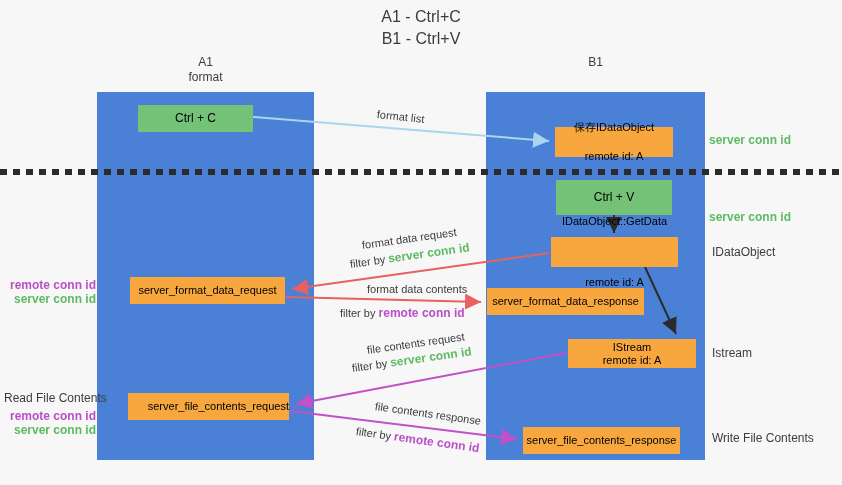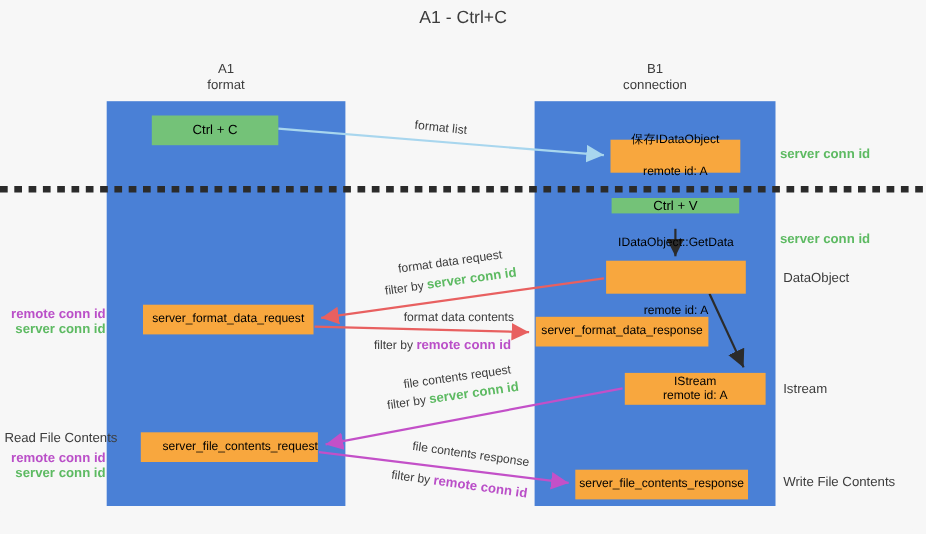--- a/index.html
+++ b/index.html
@@ -27,29 +27,29 @@
   .rot-slight{transform:rotate(6deg);transform-origin:left center;}
   svg.overlay{position:absolute;left:0;top:0;width:842px;height:485px;pointer-events:none;}
 </style>
 </head>
 <body>
 
 <div class="stage">
 
   <div class="abs title">
     <div>A1 - Ctrl+C</div>
+    <div>B1 - Ctrl+V</div>
   </div>
 
   <div class="abs colheader" style="left:97px;width:217px;">
     <div>A1</div>
     <div>format</div>
   </div>
   <div class="abs colheader" style="left:486px;width:219px;">
     <div>B1</div>
-    <div>connection</div>
   </div>
 
   <div class="abs column" style="left:97px;width:217px;"></div>
   <div class="abs column" style="left:486px;width:219px;"></div>
 
   <svg class="overlay" viewBox="0 0 842 485">
     <defs>
       <marker id="m-lightblue" markerWidth="8" markerHeight="8" refX="8" refY="4" orient="auto">
         <path d="M0,0 L8,4 L0,8 Z" style="fill:var(--arrow-lightblue)"></path>
       </marker>
@@ -83,21 +83,21 @@
 
   <div class="abs node orange-box" style="left:128px;top:393px;width:161px;height:27px;align-items:flex-end;">
     <div>server_file_contents_request</div>
   </div>
 
   <div class="abs node orange-box" style="left:555px;top:127px;width:118px;height:30px;gap:16px;">
     <div>保存IDataObject</div>
     <div>remote id: A</div>
   </div>
 
-  <div class="abs node green-box" style="left:556px;top:180px;width:116px;height:14px;">
+  <div class="abs node green-box" style="left:556px;top:180px;width:116px;height:35px;">
     <div>Ctrl + V</div>
   </div>
 
   <div class="abs node orange-box" style="left:551px;top:237px;width:127px;height:30px;gap:48px;">
     <div>IDataObject::GetData</div>
     <div>remote id: A</div>
   </div>
 
   <div class="abs node orange-box" style="left:487px;top:288px;width:157px;height:27px;">
     <div>server_format_data_response</div>
@@ -107,21 +107,21 @@
     <div>IStream</div>
     <div>remote id: A</div>
   </div>
 
   <div class="abs node orange-box" style="left:523px;top:427px;width:157px;height:27px;">
     <div>server_file_contents_response</div>
   </div>
 
   <div class="abs conn-green" style="left:709px;top:133px;">server conn id</div>
   <div class="abs conn-green" style="left:709px;top:210px;">server conn id</div>
-  <div class="abs side-label" style="left:712px;top:245px;">DataObject</div>
+  <div class="abs side-label" style="left:712px;top:245px;">IDataObject</div>
   <div class="abs side-label" style="left:712px;top:346px;">Istream</div>
   <div class="abs side-label" style="left:712px;top:431px;">Write File Contents</div>
 
   <div class="abs left-ids" style="left:10px;top:278px;">
     <div class="conn-purple">remote conn id</div>
     <div class="conn-green">server conn id</div>
   </div>
   <div class="abs side-label" style="left:4px;top:391px;width:96px;text-align:right;">Read File Contents</div>
   <div class="abs left-ids" style="left:10px;top:409px;">
     <div class="conn-purple">remote conn id</div>

